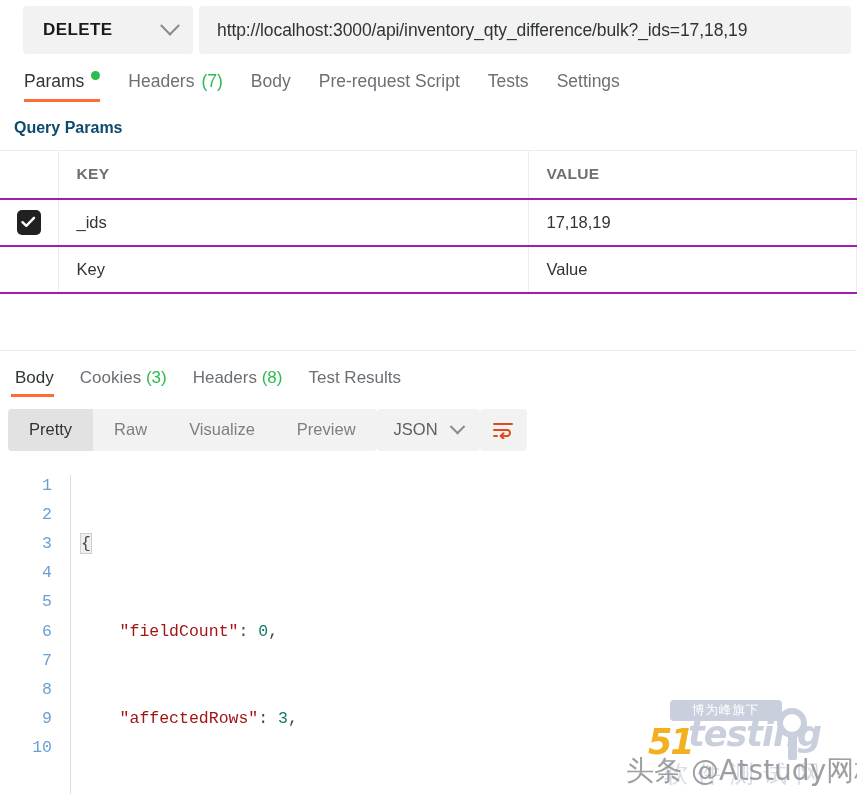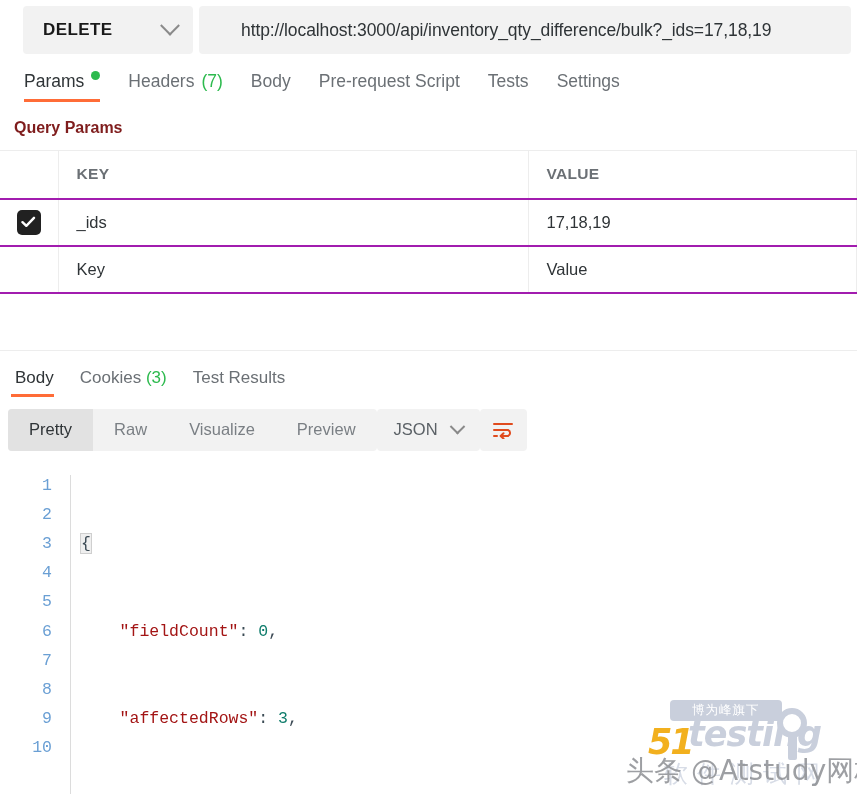--- a/index.html
+++ b/index.html
@@ -52,21 +52,20 @@
     align-items: center;
     padding: 0 18px;
     margin-right: 6px;
     cursor: text;
   }
   .url-text {
     font-size: 17.5px;
     color: #2f3437;
     letter-spacing: -0.1px;
     white-space: nowrap;
-    margin-left: 24px;
   }
 
   
   .req-tabs {
     display: flex;
     align-items: flex-end;
     height: 42px;
     padding-left: 10px;
     gap: 0;
   }
@@ -94,21 +93,21 @@
     border-radius: 50%;
     background: #2dba4e;
     display: inline-block;
   }
   .count-green { color: #2dba4e; }
 
   
   .qp-title {
     font-size: 16px;
     font-weight: 700;
-    color: #7f1d1d;
+    color: #0c4a6e;
     padding: 17px 0 13px 14px;
   }
   .params-table { width: 100%; border-collapse: collapse; }
   .params-table th, .params-table td {
     border-top: 1px solid #ededed;
     border-bottom: 2px solid #a21caf;
     border-right: 1px solid #ededed;
     text-align: left;
     font-weight: normal;
   }
@@ -403,20 +402,24 @@
 
 <div class="res-tabs">
   <div class="res-tab active">
     <span>Body</span>
   </div>
   <div class="res-tab">
     <span>Cookies</span>
     <span class="count-green">(3)</span>
   </div>
   <div class="res-tab">
+    <span>Headers</span>
+    <span class="count-green">(8)</span>
+  </div>
+  <div class="res-tab">
     <span>Test Results</span>
   </div>
 </div>
 
 <div class="view-toolbar">
   <div class="seg-group">
     <div class="seg active">Pretty</div>
     <div class="seg">Raw</div>
     <div class="seg">Visualize</div>
     <div class="seg">Preview</div>

